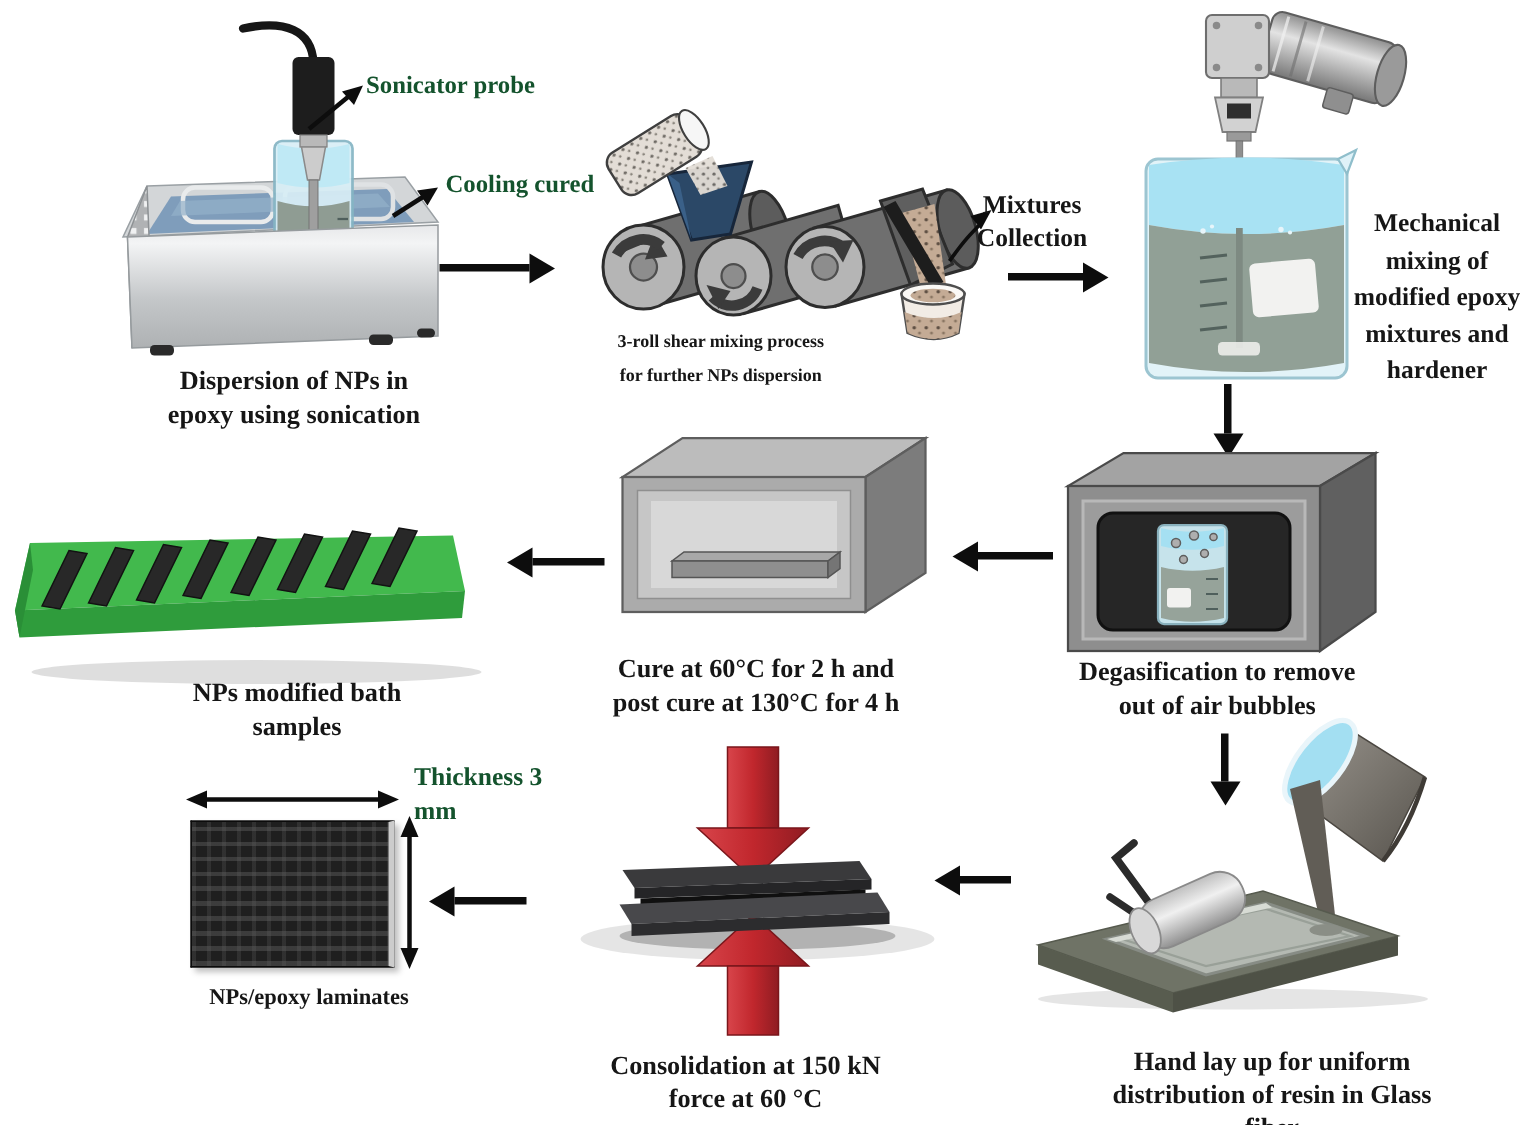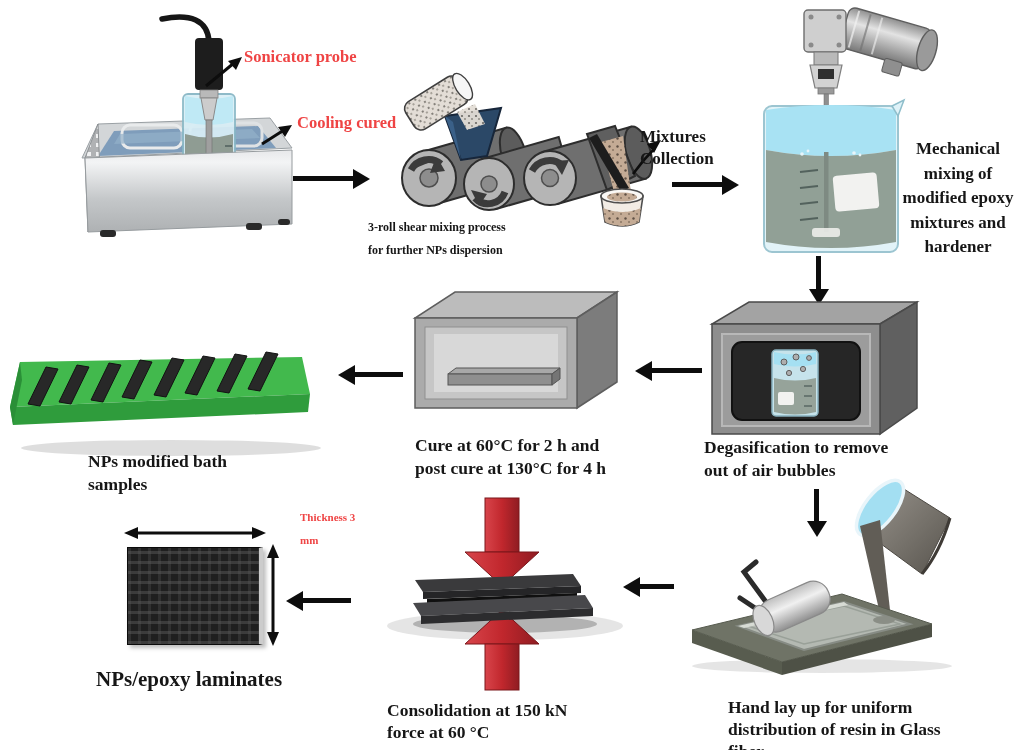--- a/index.html
+++ b/index.html
@@ -1,20 +1,20 @@
 <!DOCTYPE html>
 <html><head>
 <meta charset="utf-8">
 <style>
   html,body{margin:0;padding:0;background:#fff;}
   #canvas{position:relative;width:1024px;height:750px;background:#ffffff;overflow:hidden;
           font-family:"Liberation Serif",serif;}
   .cap{position:absolute;font-weight:bold;font-size:17.5px;line-height:23px;color:#161616;
-       white-space:pre-line;}
-  .lbl{position:absolute;font-weight:bold;font-size:16.5px;line-height:21px;color:#ef4444;
+       text-align:center;white-space:pre-line;}
+  .lbl{position:absolute;font-weight:bold;font-size:16.5px;line-height:21px;color:#14532d;
        white-space:pre-line;}
   .left{text-align:left;}
   
   .ar{position:absolute;background:#0d0d0d;}
   .ar-h{height:5px;}
   .ar-v{width:5px;}
   .head-r::after{content:"";position:absolute;right:-17px;top:50%;margin-top:-10px;
       border:10px solid transparent;border-left:17px solid #0d0d0d;border-right:0;}
   .head-l::before{content:"";position:absolute;left:-17px;top:50%;margin-top:-10px;
       border:10px solid transparent;border-right:17px solid #0d0d0d;border-left:0;}
@@ -81,20 +81,22 @@
     <line x1="6" y1="34" x2="34" y2="11" stroke="#0d0d0d" stroke-width="3"></line>
     <polygon points="42,5 28,9 36,18" fill="#0d0d0d"></polygon>
   </svg>
   <svg style="left:258px;top:118px" width="40" height="30" viewBox="0 0 40 30">
     <line x1="4" y1="26" x2="26" y2="12" stroke="#0d0d0d" stroke-width="3"></line>
     <polygon points="34,7 20,9 27,19" fill="#0d0d0d"></polygon>
   </svg>
 
   <div class="lbl left" style="left:244px;top:46px;width:150px">Sonicator probe</div>
   <div class="lbl left" style="left:297px;top:112px;width:110px">Cooling cured</div>
+  <div class="cap" style="left:86px;top:242px;width:220px">Dispersion of NPs in
+epoxy using sonication</div>
 
   <div class="ar ar-h head-r" style="left:293px;top:176px;width:60px"></div>
 
   <svg style="left:383px;top:72px" width="295" height="165" viewBox="0 0 295 165">
     <defs>
       <pattern id="speck" width="7" height="7" patternUnits="userSpaceOnUse">
         <rect width="7" height="7" fill="#e3ddd6"></rect>
         <circle cx="2" cy="2" r="1.1" fill="#6e6a64"></circle>
         <circle cx="5" cy="5" r="0.9" fill="#8a857d"></circle>
       </pattern>
@@ -258,21 +260,21 @@
     <rect x="5" y="32" width="162" height="90" fill="#ababab" stroke="#5e5e5e" stroke-width="1.5"></rect>
     <rect x="15" y="41" width="142" height="72" fill="#c6c6c6" stroke="#8f8f8f" stroke-width="1"></rect>
     <rect x="24" y="48" width="124" height="58" fill="#d8d8d8"></rect>
     <g>
       <polygon points="38,88 142,88 150,82 46,82" fill="#a8a8a8" stroke="#555" stroke-width="1"></polygon>
       <rect x="38" y="88" width="104" height="11" fill="#8f8f8f" stroke="#555" stroke-width="1"></rect>
       <polygon points="142,88 150,82 150,93 142,99" fill="#757575" stroke="#555" stroke-width="1"></polygon>
     </g>
   </svg>
 
-  <div class="cap" style="left:415px;top:434px;width:230px">Cure at 60°C for 2 h and
+  <div class="cap" style="left:389px;top:434px;width:230px">Cure at 60°C for 2 h and
 post cure at 130°C for 4 h</div>
 
   <div class="ar ar-h head-l" style="left:355px;top:372px;width:48px"></div>
 
   <svg style="left:6px;top:352px" width="312" height="108" viewBox="0 0 312 108">
     <ellipse cx="165" cy="96" rx="150" ry="8" fill="#000" opacity="0.13"></ellipse>
     <polygon points="14,10 296,5 304,42 4,55" fill="#42b94d"></polygon>
     <polygon points="4,55 304,42 302,60 7,73" fill="#2f9c3c"></polygon>
     <polygon points="14,10 4,55 7,73 16,28" fill="#2a8f37"></polygon>
     <g fill="#282828" stroke="#121212" stroke-width="1">
@@ -294,23 +296,23 @@
   <svg style="left:122px;top:524px" width="146" height="18" viewBox="0 0 146 18">
     <line x1="12" y1="9" x2="134" y2="9" stroke="#0d0d0d" stroke-width="3"></line>
     <polygon points="2,9 16,3 16,15" fill="#0d0d0d"></polygon>
     <polygon points="144,9 130,3 130,15" fill="#0d0d0d"></polygon>
   </svg>
   <svg style="left:264px;top:543px" width="18" height="104" viewBox="0 0 18 104">
     <line x1="9" y1="11" x2="9" y2="93" stroke="#0d0d0d" stroke-width="3"></line>
     <polygon points="9,1 3,15 15,15" fill="#0d0d0d"></polygon>
     <polygon points="9,103 3,89 15,89" fill="#0d0d0d"></polygon>
   </svg>
-  <div class="lbl left" style="left:300px;top:506px;width:110px;font-size:11px;line-height:23px">Thickness 3
+  <div class="lbl left" style="left:276px;top:506px;width:110px;font-size:17px;line-height:23px">Thickness 3
 mm</div>
-  <div class="cap" style="left:96px;top:668px;width:220px;font-size:21px">NPs/epoxy laminates</div>
+  <div class="cap" style="left:96px;top:654px;width:220px;font-size:15px">NPs/epoxy laminates</div>
 
   <div class="ar ar-h head-l" style="left:303px;top:598px;width:48px"></div>
 
   <svg style="left:405px;top:496px" width="205" height="198" viewBox="0 0 205 198">
     <defs>
       <linearGradient id="redDown" x1="0" y1="0" x2="1" y2="0">
         <stop offset="0" stop-color="#d8454b"></stop>
           <stop offset="0.5" stop-color="#c1272d"></stop>
           <stop offset="1" stop-color="#8f1c22"></stop>
       </linearGradient>

